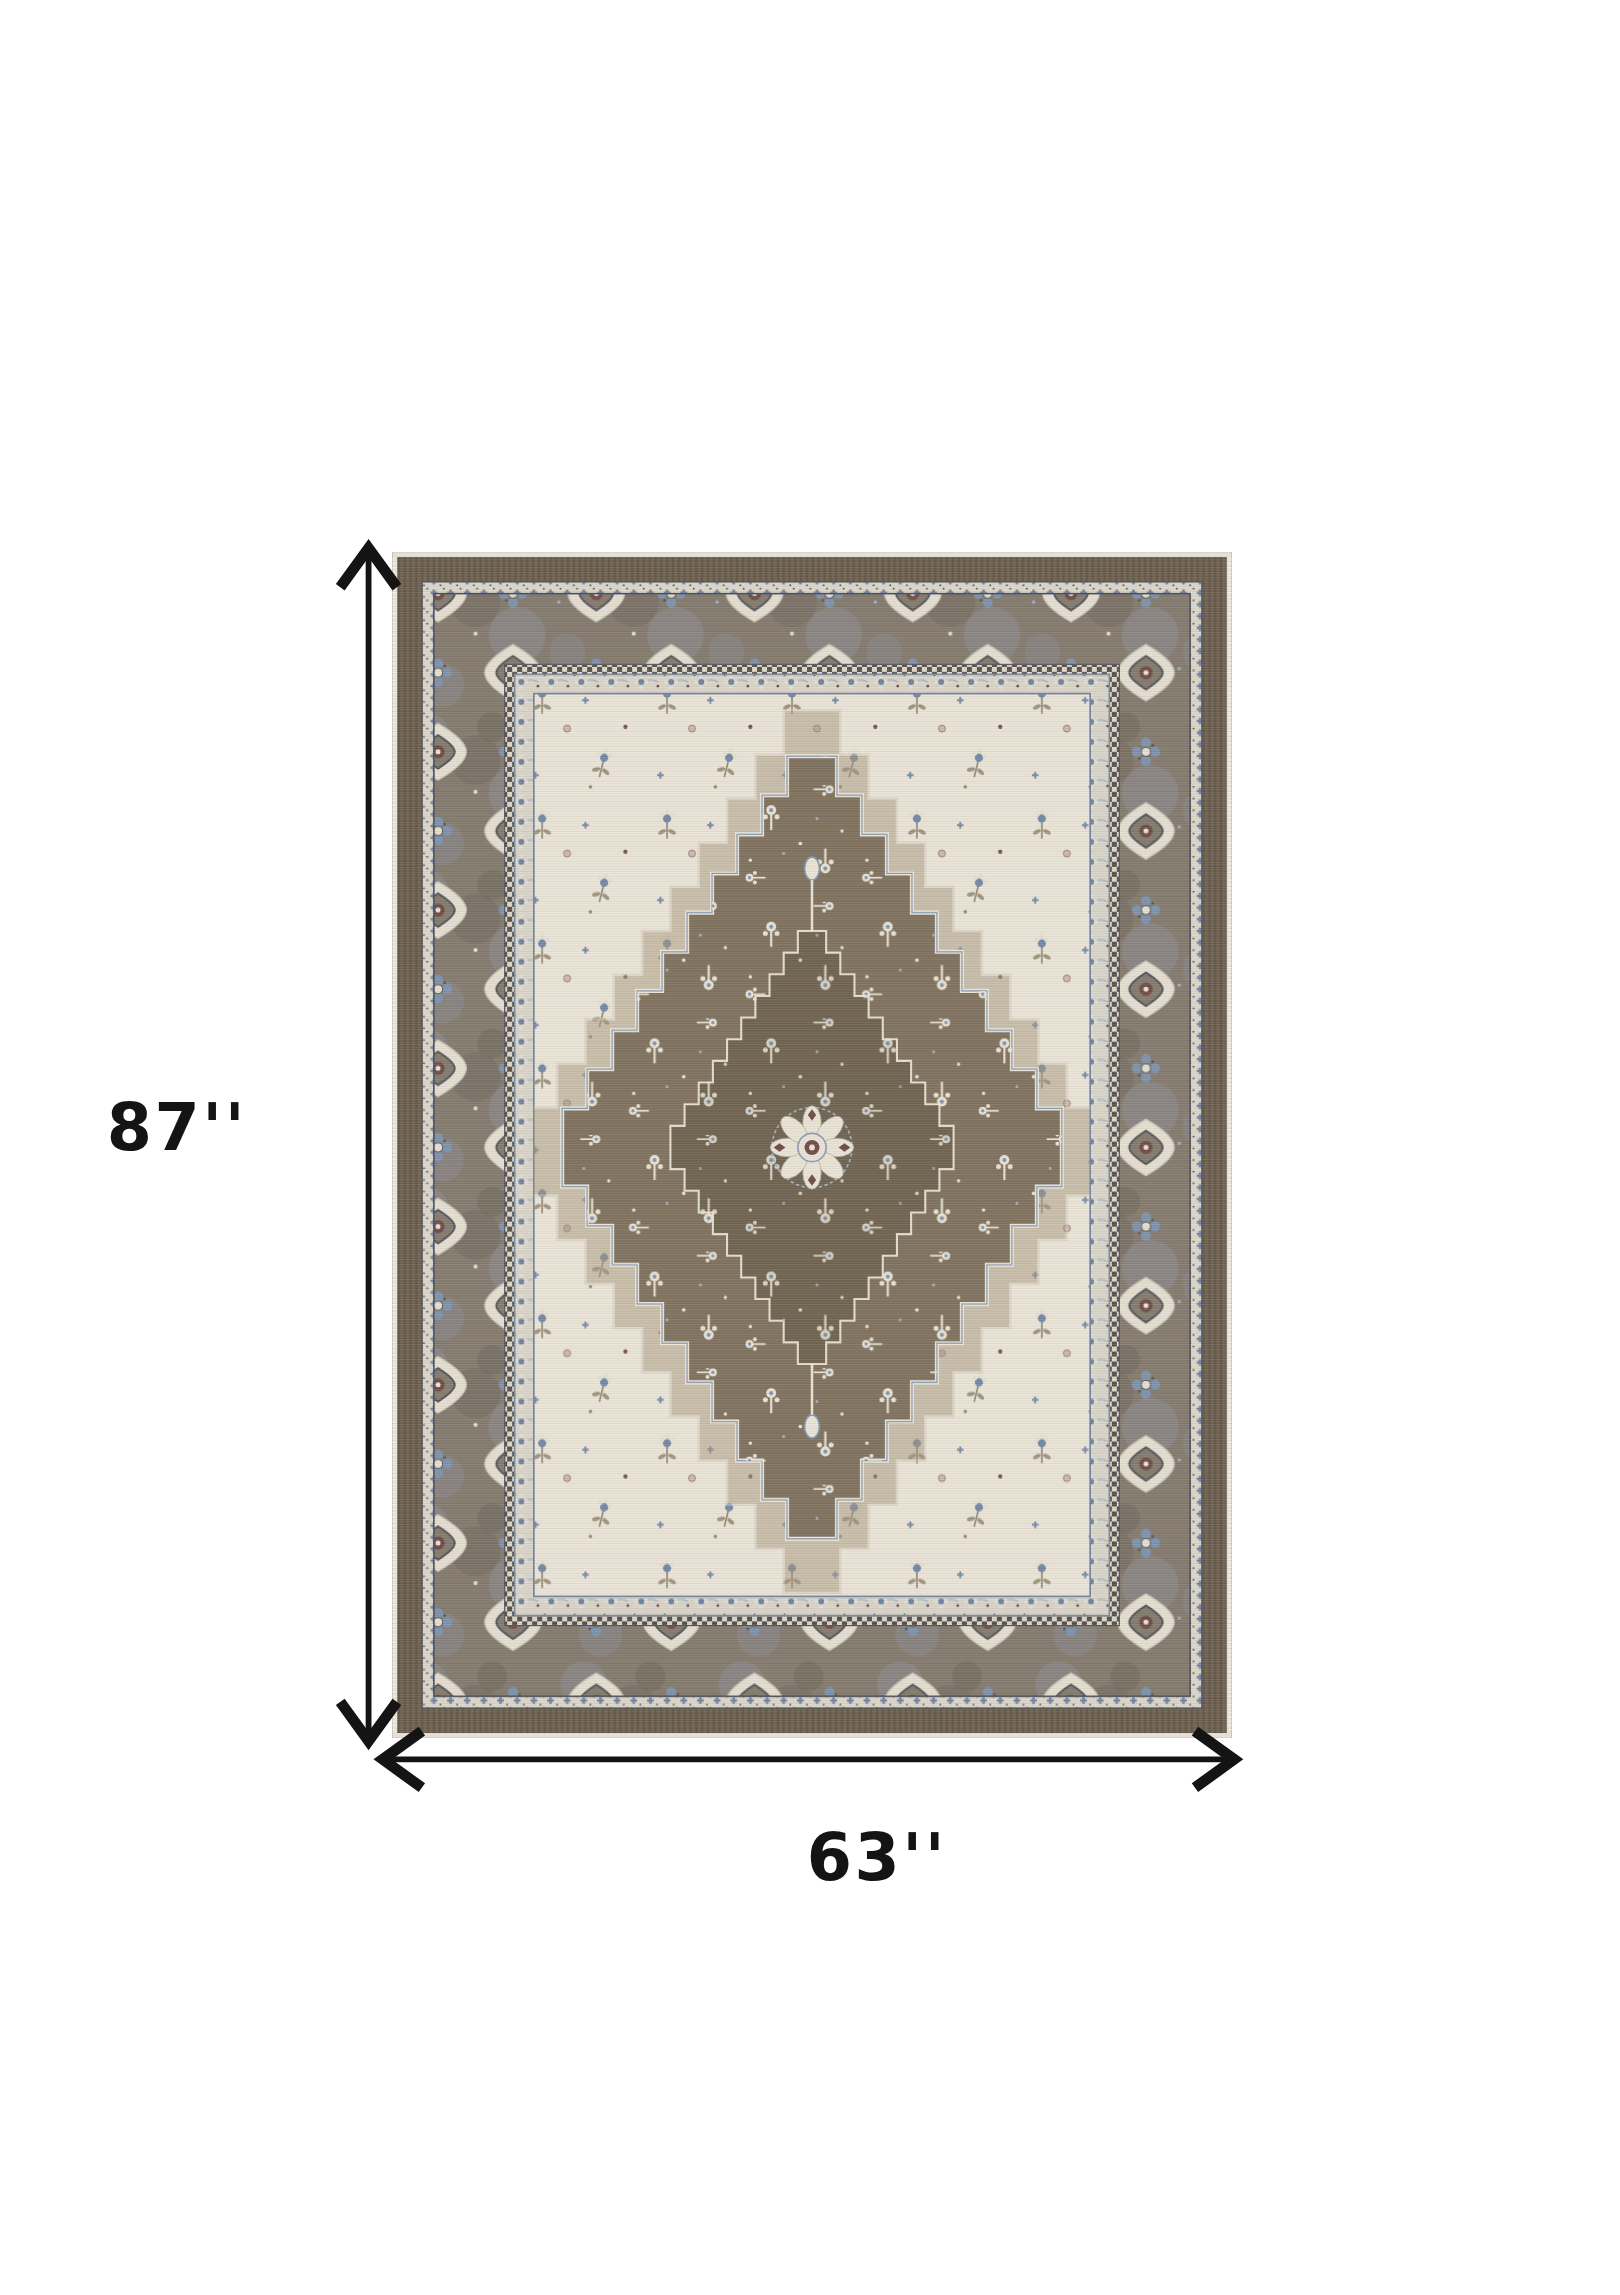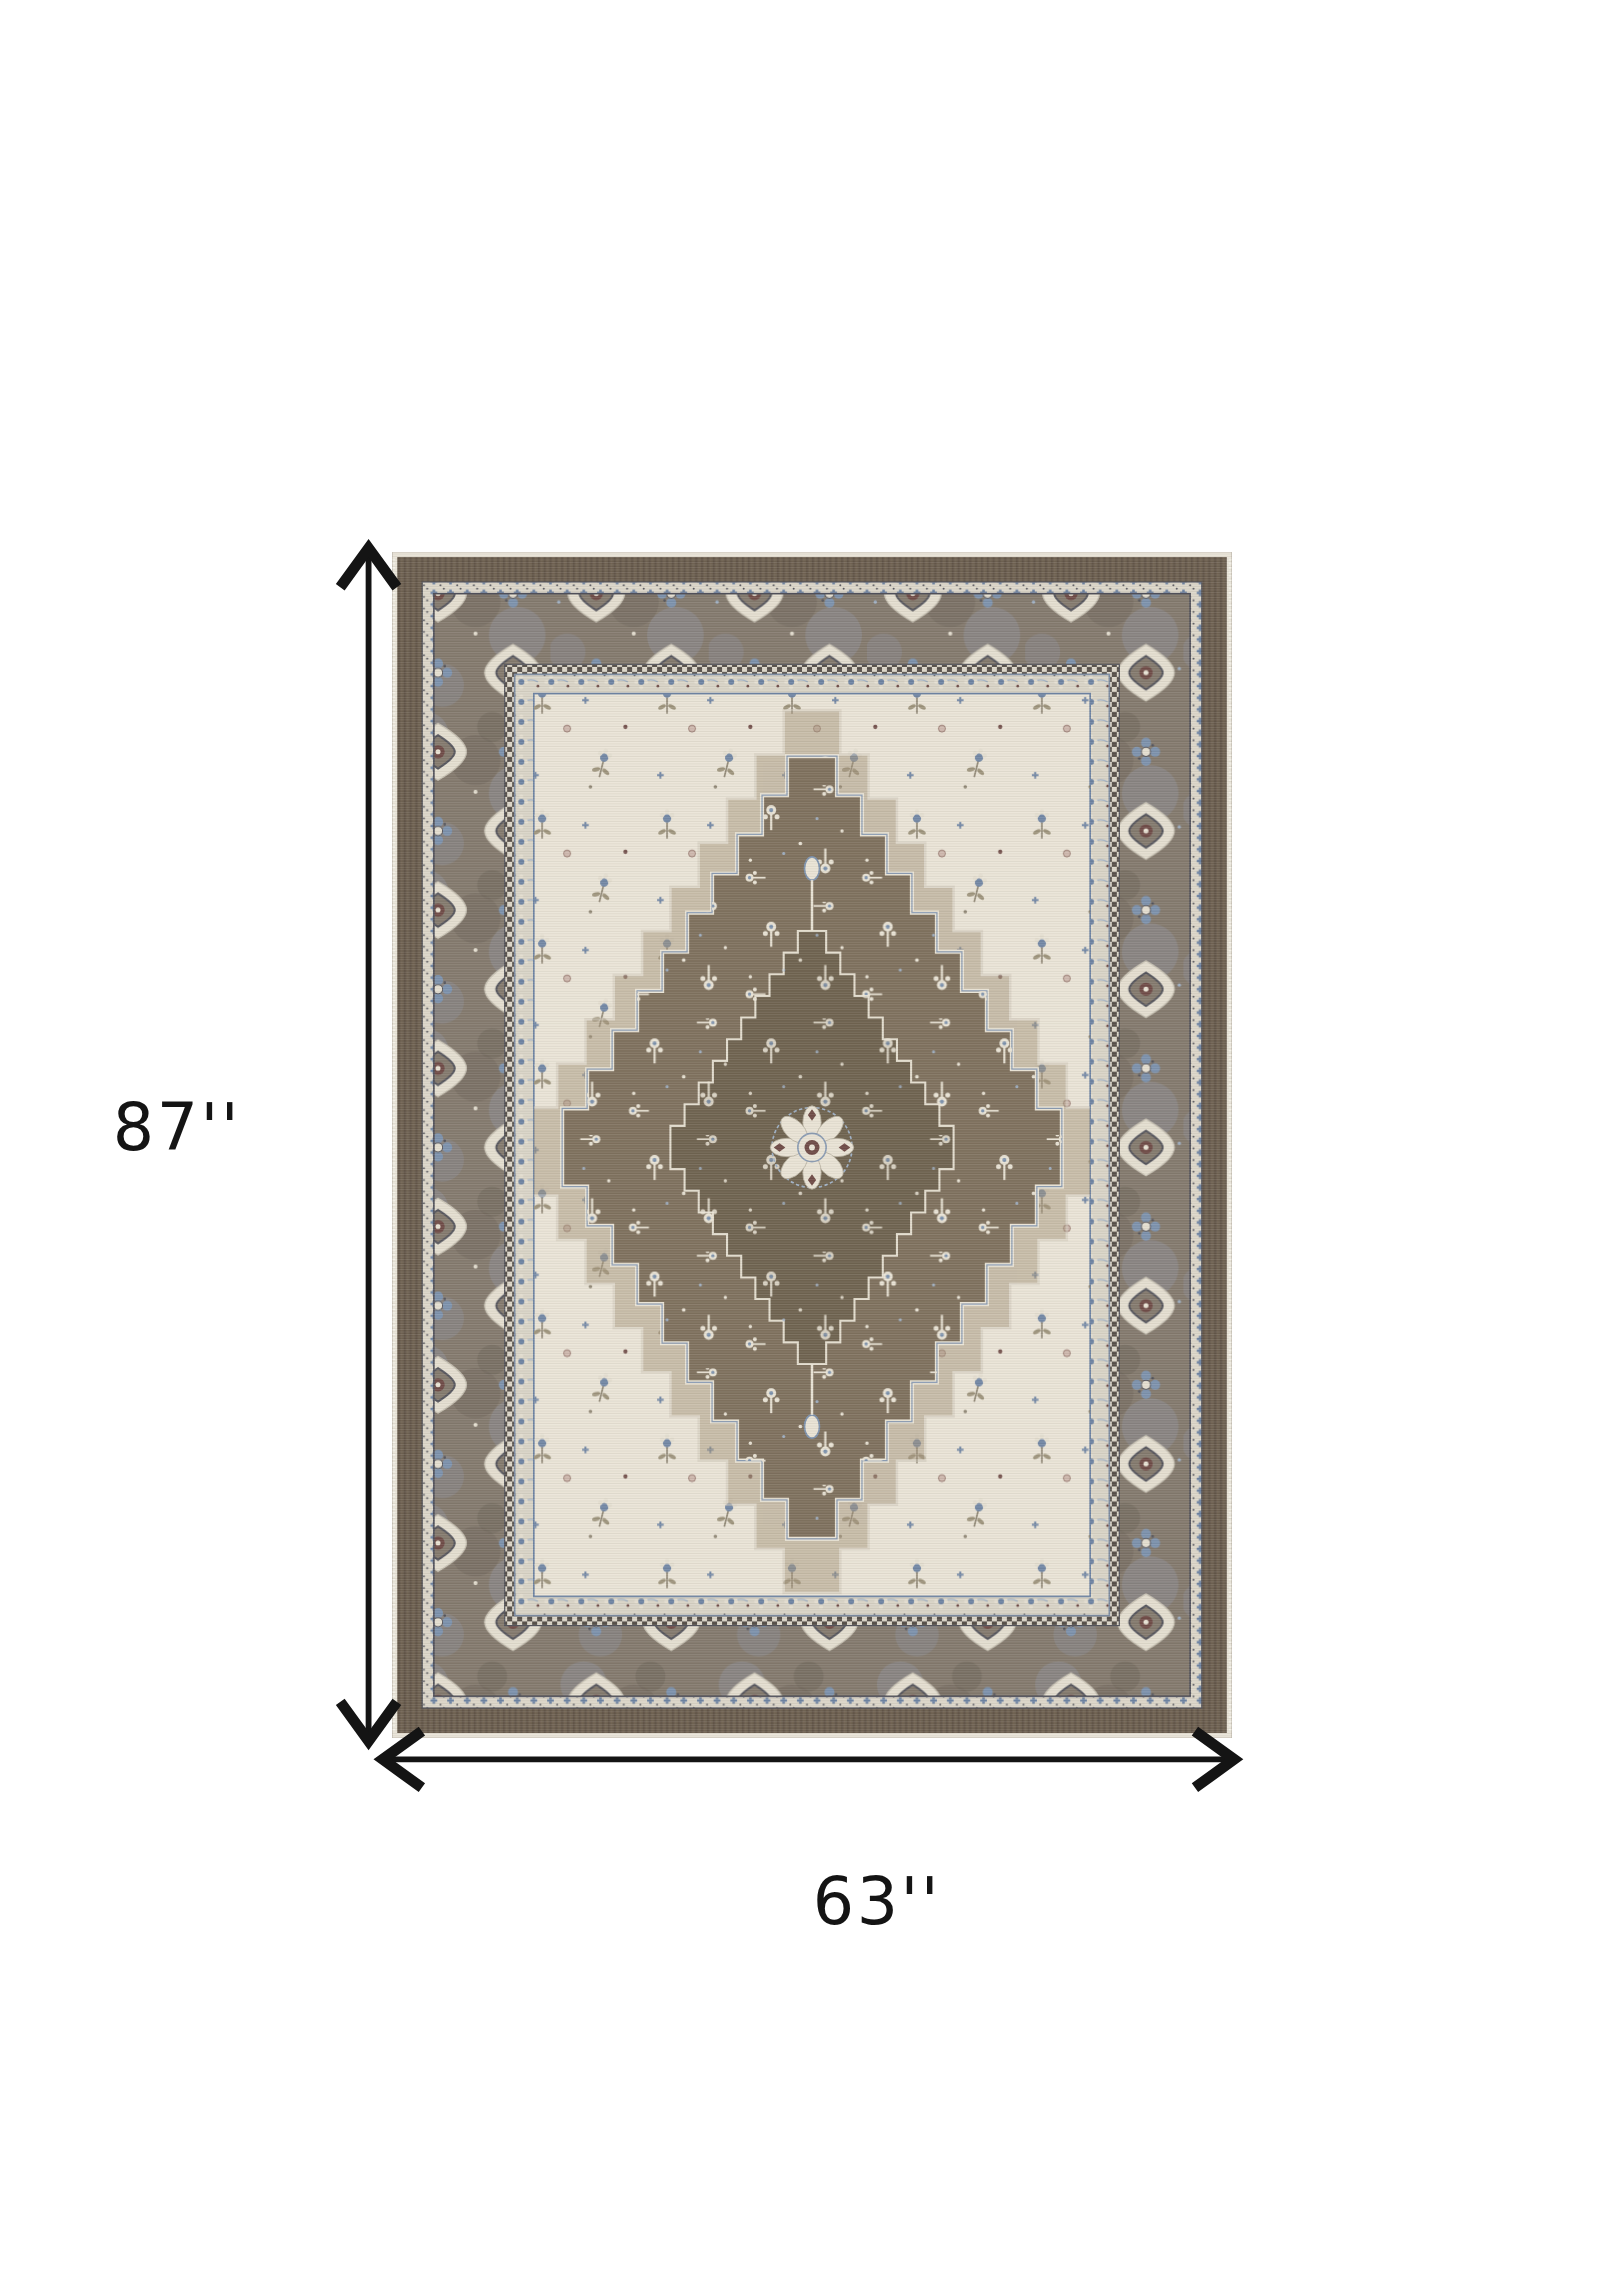--- a/index.html
+++ b/index.html
@@ -13,24 +13,24 @@
     --med-halo:#a5957d; --med-brown:#7f715e; --med-dark:#6f6350; --rosette-cream:#e9e3d5;
   }
   html,body{margin:0;padding:0;}
   body{
     width:1621px;height:2295px;position:relative;overflow:hidden;
     background:var(--page-bg);
     font-family:"DejaVu Sans","Liberation Sans",sans-serif;
   }
   .dim-label{
     position:absolute;transform:translate(-50%,-50%);
-    color:var(--ink);font-size:65px;font-weight:400;letter-spacing:2.5px;white-space:nowrap;
+    color:var(--ink);font-size:65px;font-weight:700;letter-spacing:2.5px;white-space:nowrap;
   }
   #height-label{left:177px;top:1127px;}
-  #width-label{left:877px;top:1901px;text-align:right;}
+  #width-label{left:877px;top:1857px;text-align:right;}
   #rug{position:absolute;left:392px;top:552px;width:840px;height:1186px;}
   #arrows{position:absolute;left:0;top:0;width:1621px;height:2295px;pointer-events:none;}
   .arrow-stroke{stroke:var(--ink);fill:none;}
   
   .f-edge{fill:var(--rug-edge)} .f-bandD{fill:var(--band-dark)} .f-bandD2{fill:var(--band-dark2)}
   .f-bandL{fill:var(--band-light)} .f-gc{fill:var(--guard-cream)} .f-fb{fill:var(--flower-bg)}
   .f-chk{fill:var(--checker-dark)} .f-bg1{fill:var(--border-ground)} .f-bg2{fill:var(--border-ground2)}
   .f-bg3{fill:var(--border-ground3)} .f-mc{fill:var(--motif-cream)} .f-md{fill:var(--motif-dark)}
   .f-mm{fill:var(--motif-maroon)} .f-blue{fill:var(--blue)} .f-bluem{fill:var(--blue-mid)}
   .f-bluel{fill:var(--blue-light)} .f-ivory{fill:var(--field-ivory)} .f-olive{fill:var(--field-olive)}

